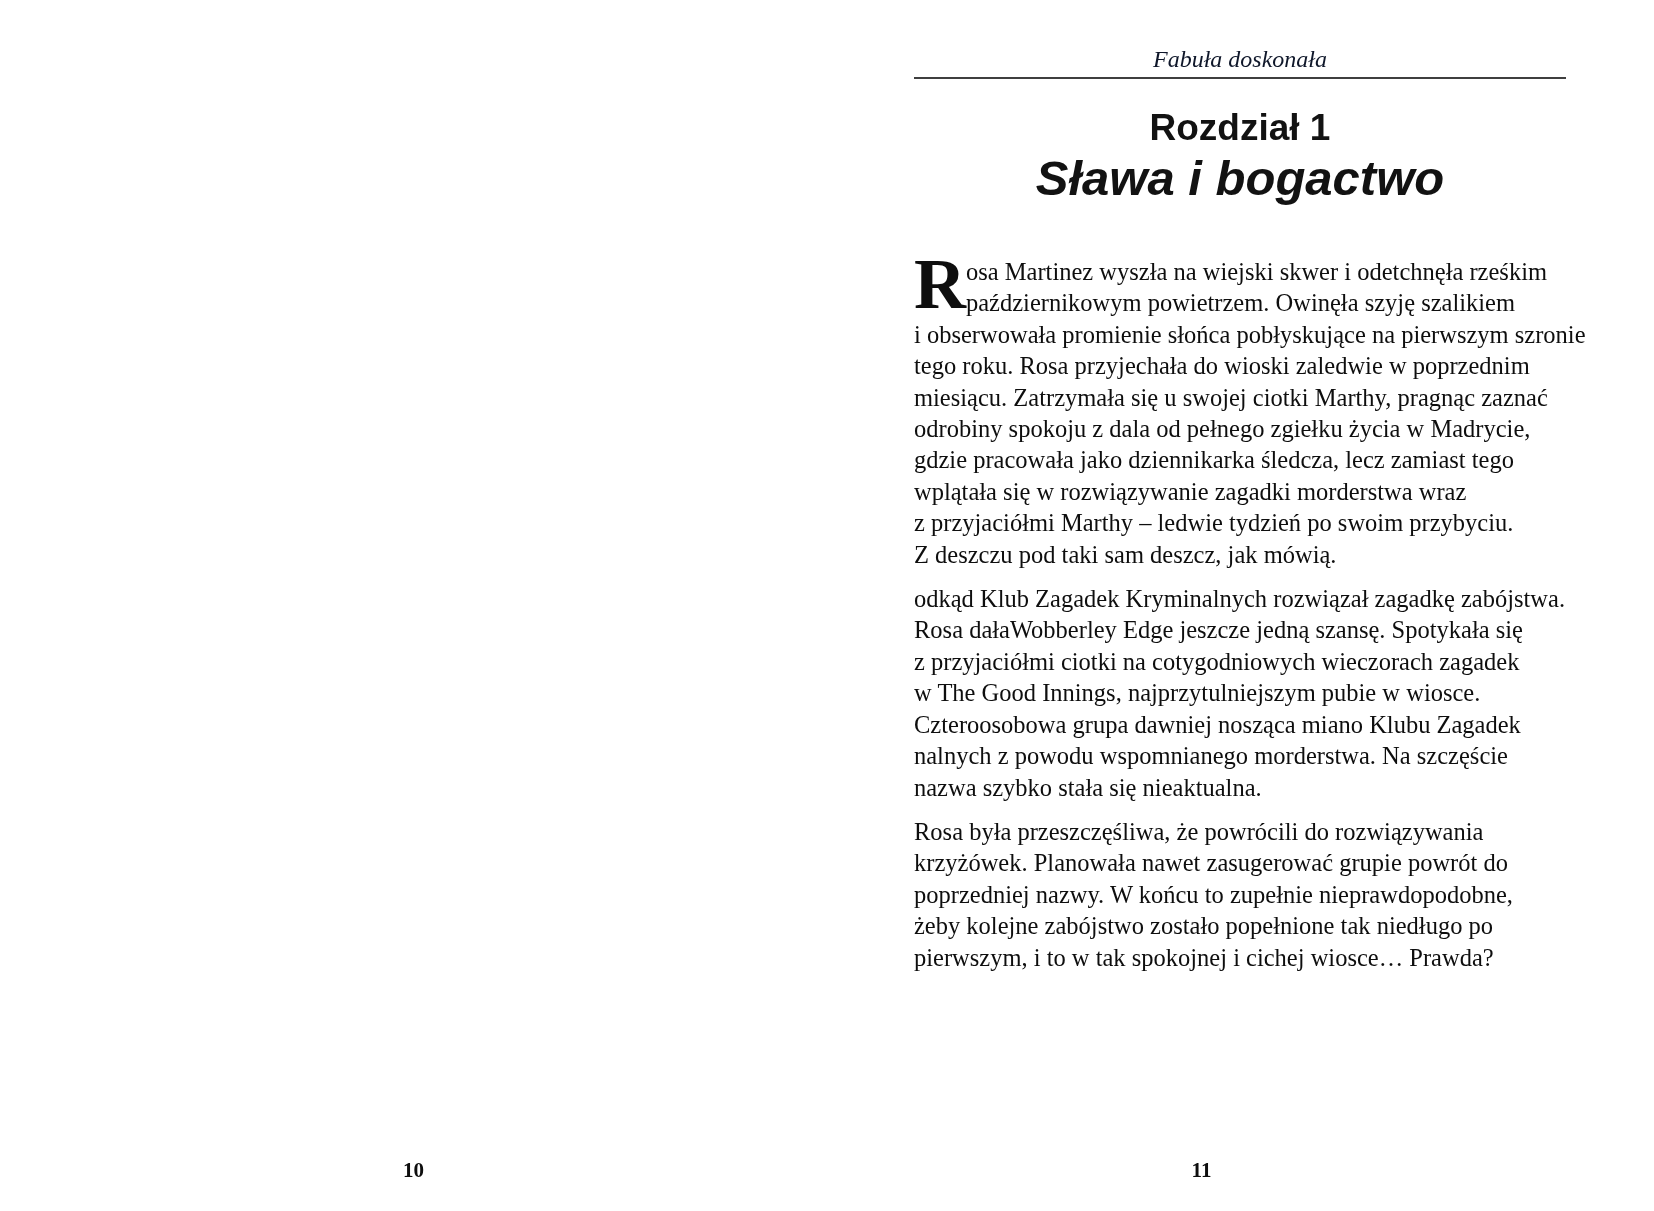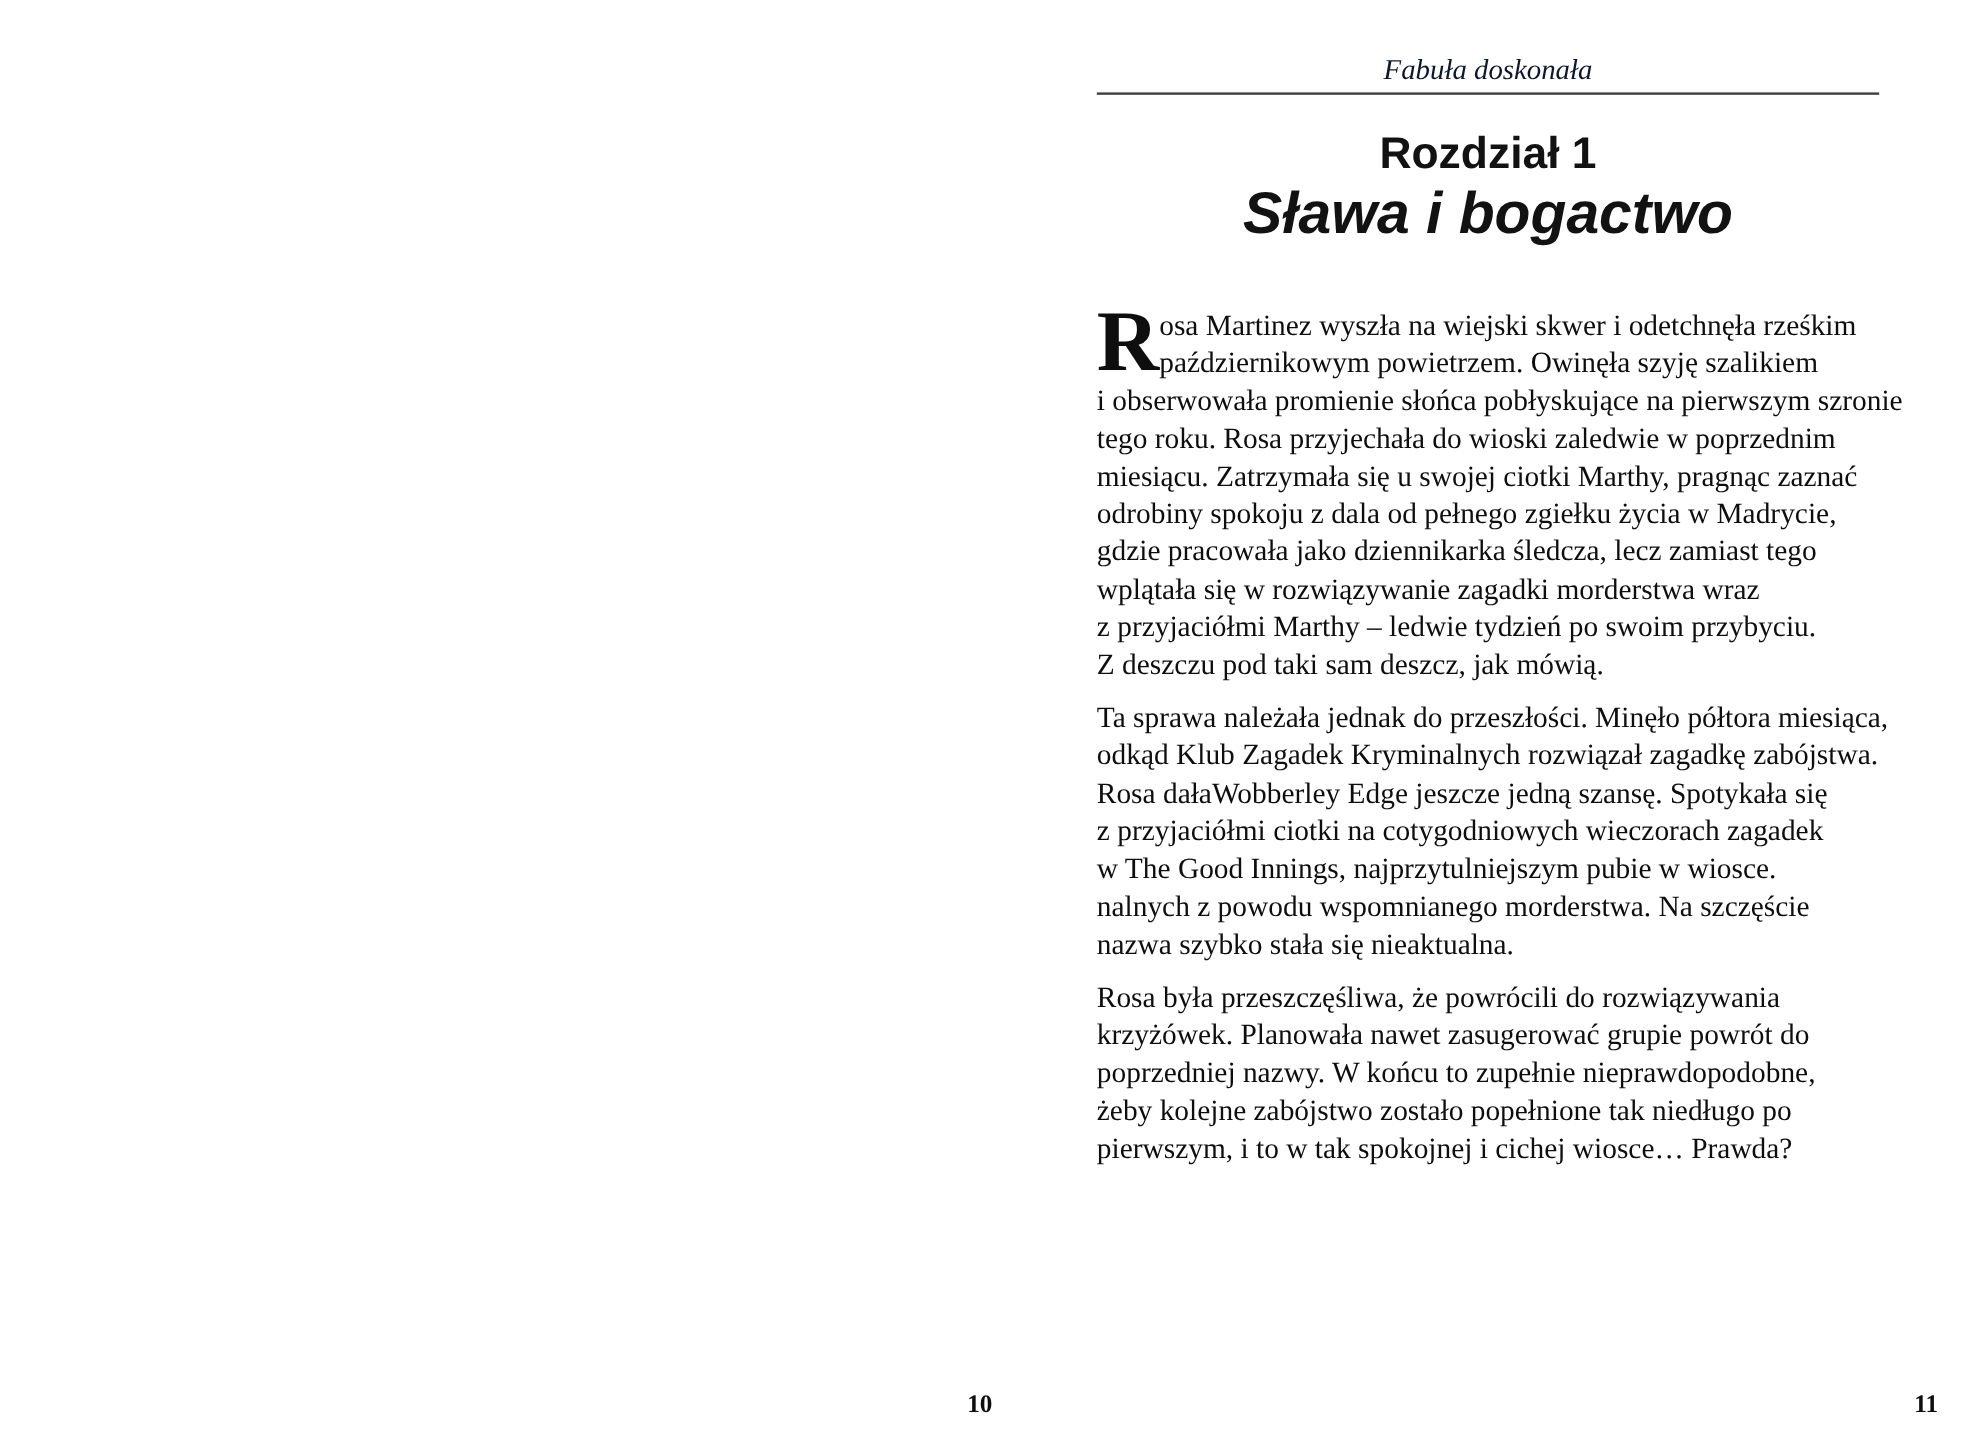--- a/index.html
+++ b/index.html
@@ -85,21 +85,21 @@
     font-weight: 700;
     font-size: 72px;
     line-height: 60px;
     color: #0e0e0e;
   }
   
   .folio {
     position: absolute;
     top: 1158px;
     width: 827px;
-    text-align: right;
+    text-align: center;
     font-family: "Liberation Serif", "DejaVu Serif", serif;
     font-weight: 700;
     font-size: 21px;
     color: #0e0e0e;
   }
   #folio-left  { left: 0; }
   #folio-right { left: 788px; }
 </style>
 </head>
 <body>
@@ -124,25 +124,25 @@
         <div class="line">i obserwowała promienie słońca pobłyskujące na pierwszym szronie</div>
         <div class="line">tego roku. Rosa przyjechała do wioski zaledwie w poprzednim</div>
         <div class="line">miesiącu. Zatrzymała się u swojej ciotki Marthy, pragnąc zaznać</div>
         <div class="line">odrobiny spokoju z dala od pełnego zgiełku życia w Madrycie,</div>
         <div class="line">gdzie pracowała jako dziennikarka śledcza, lecz zamiast tego</div>
         <div class="line">wplątała się w rozwiązywanie zagadki morderstwa wraz</div>
         <div class="line">z przyjaciółmi Marthy – ledwie tydzień po swoim przybyciu.</div>
         <div class="line">Z deszczu pod taki sam deszcz, jak mówią.</div>
       </div>
     <div class="paragraph">
-        <div class="line">Ta sprawa należała jednak do przeszłości. Minęło półtora miesiąca,</div>
         <div class="line">odkąd Klub Zagadek Kryminalnych rozwiązał zagadkę zabójstwa.</div>
         <div class="line">Rosa dałaWobberley Edge jeszcze jedną szansę. Spotykała się</div>
         <div class="line">z przyjaciółmi ciotki na cotygodniowych wieczorach zagadek</div>
         <div class="line">w The Good Innings, najprzytulniejszym pubie w wiosce.</div>
+        <div class="line">Czteroosobowa grupa dawniej nosząca miano Klubu Zagadek</div>
         <div class="line">nalnych z powodu wspomnianego morderstwa. Na szczęście</div>
         <div class="line">nazwa szybko stała się nieaktualna.</div>
       </div>
     <div class="paragraph">
         <div class="line">Rosa była przeszczęśliwa, że powrócili do rozwiązywania</div>
         <div class="line">krzyżówek. Planowała nawet zasugerować grupie powrót do</div>
         <div class="line">poprzedniej nazwy. W końcu to zupełnie nieprawdopodobne,</div>
         <div class="line">żeby kolejne zabójstwo zostało popełnione tak niedługo po</div>
         <div class="line">pierwszym, i to w tak spokojnej i cichej wiosce… Prawda?</div>
       </div>

